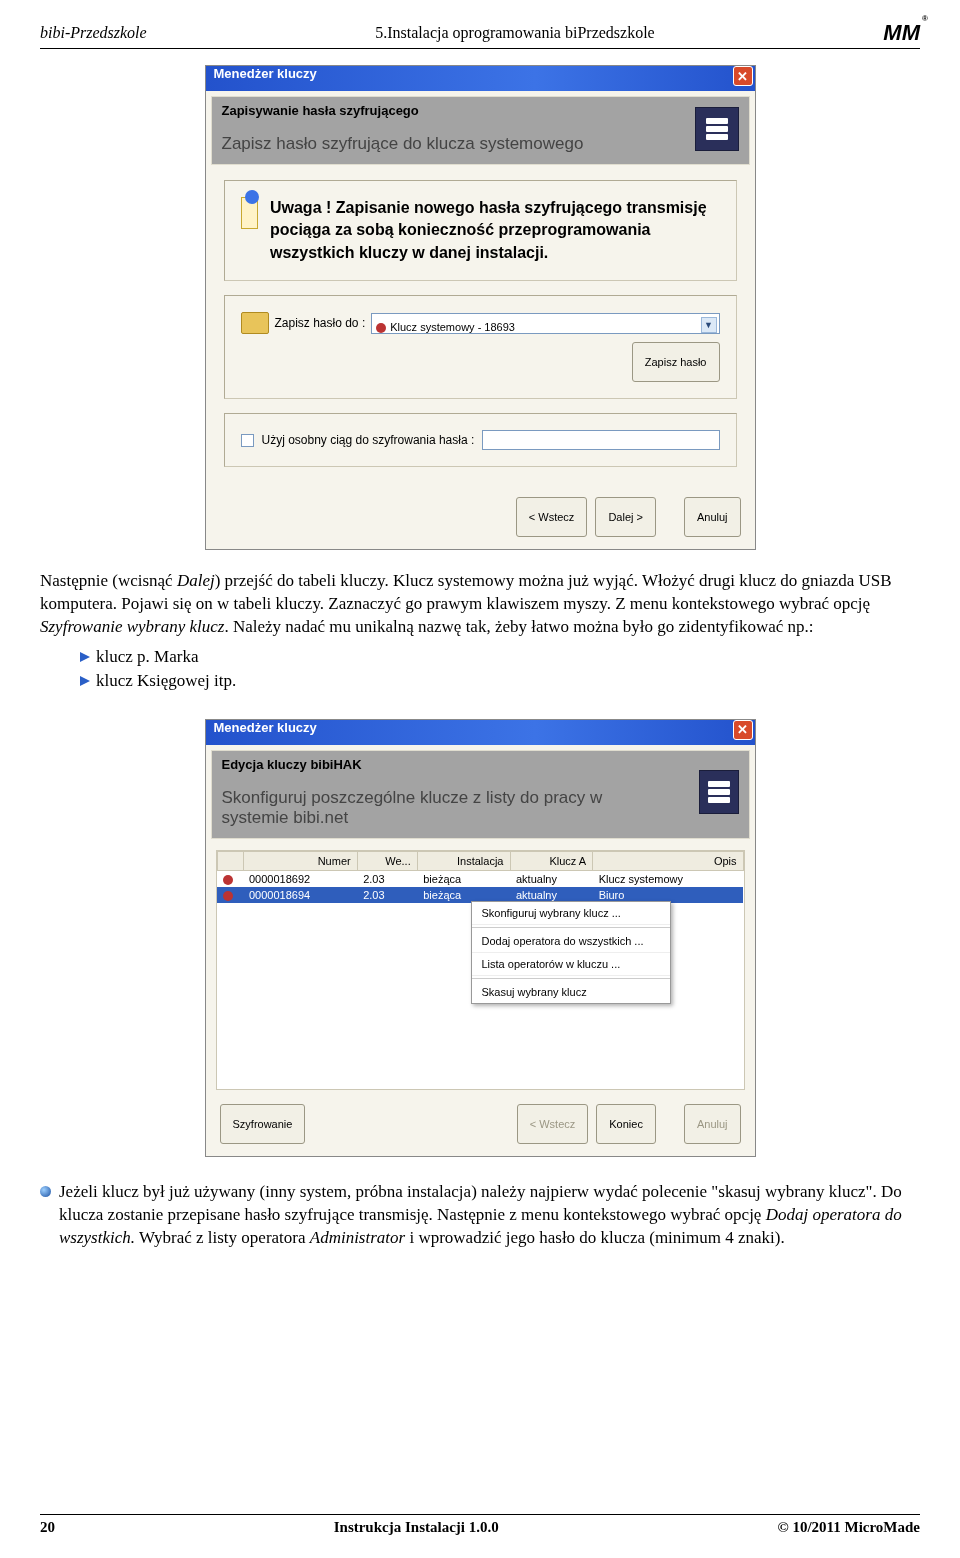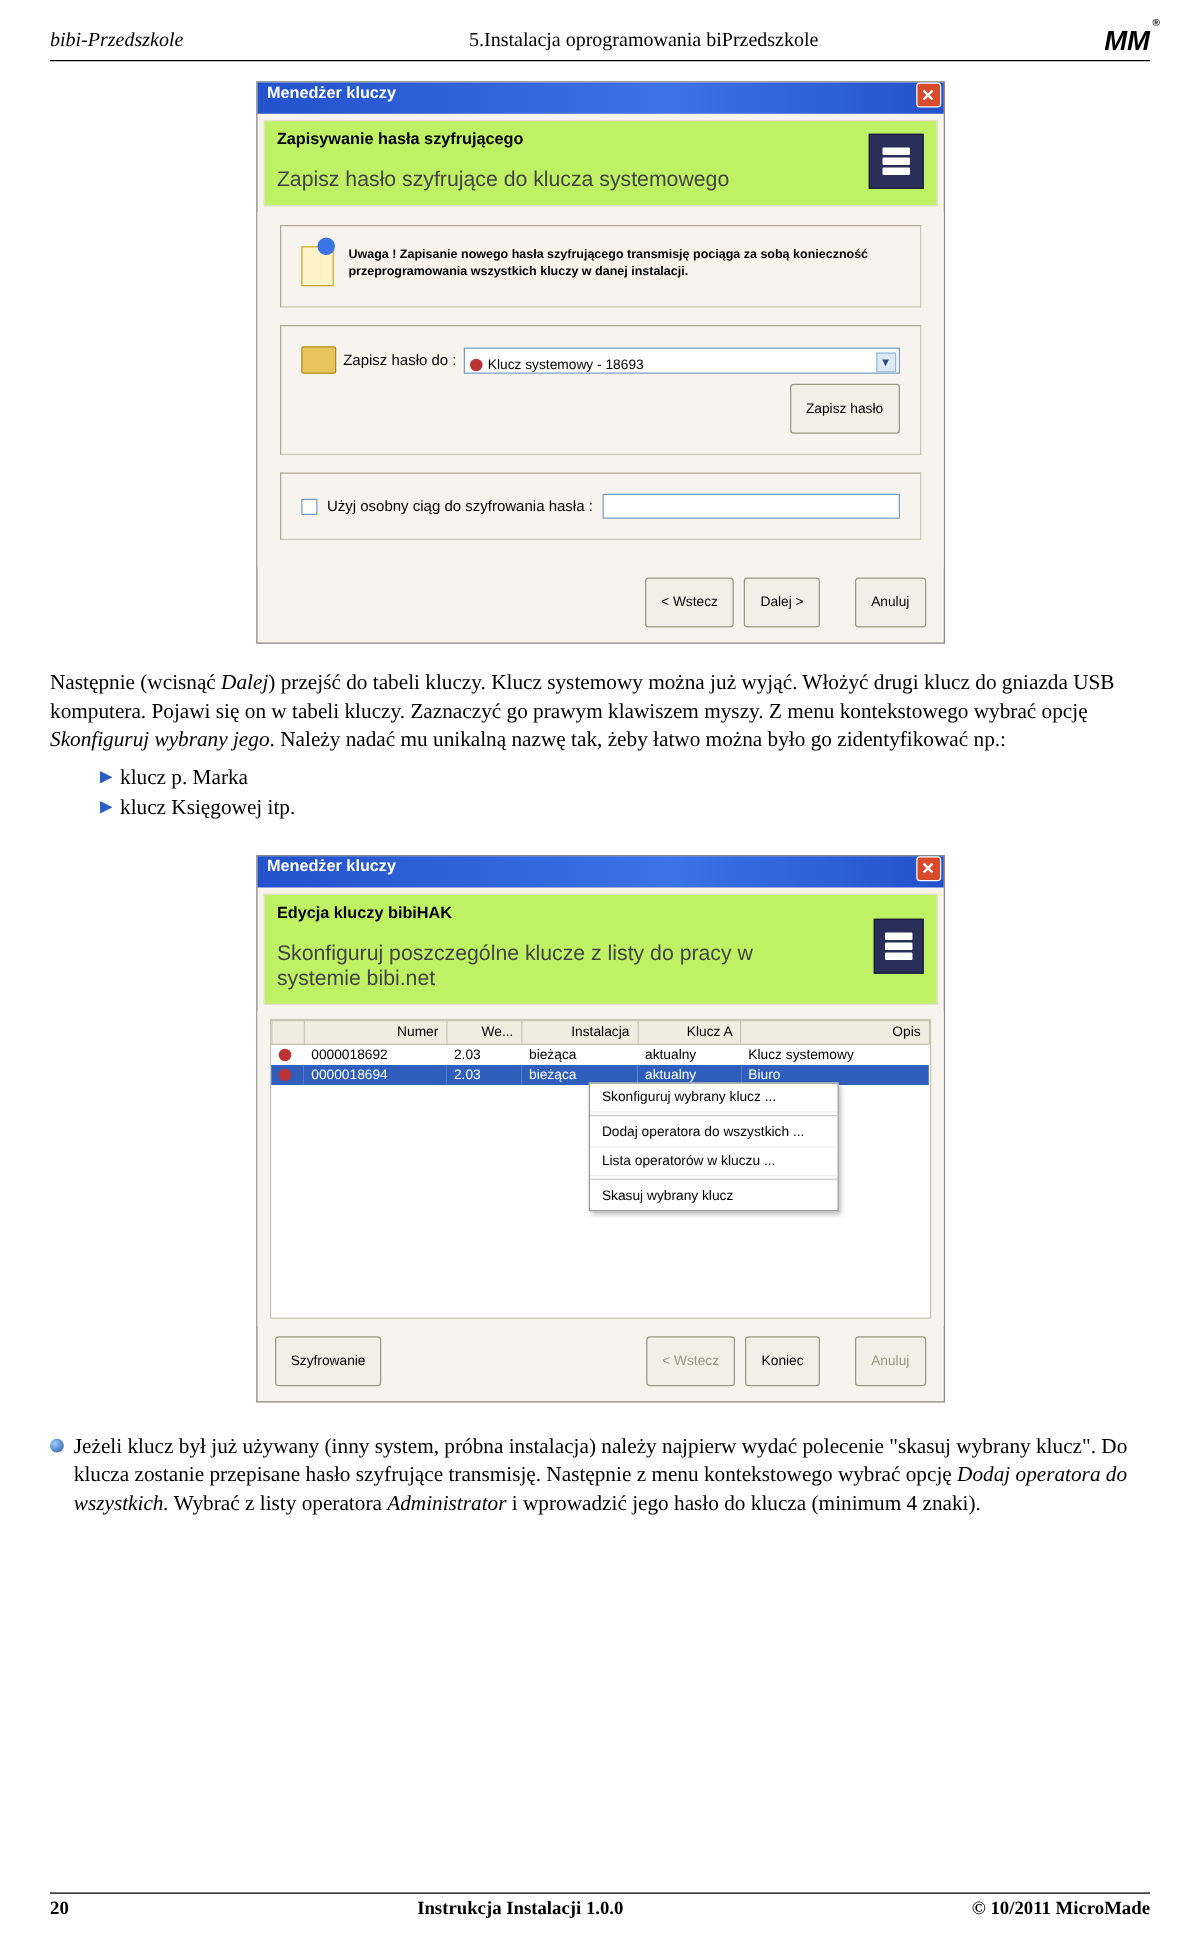--- a/index.html
+++ b/index.html
@@ -49,21 +49,21 @@
   .titlebar .close-x {
     width: 20px; height: 20px;
     background: #d84a2a;
     border: 1px solid #fff;
     border-radius: 3px;
     color: #fff;
     display: flex; align-items: center; justify-content: center;
     font-weight: bold; font-size: 13px;
   }
   .band {
-    background: #bef264;
+    background: #a3a3a3;
     margin: 5px;
     border: 1px solid #e0ddcf;
     padding: 6px 10px 10px;
     display: flex;
     justify-content: space-between;
     align-items: center;
     gap: 26px;
   }
   .band-text .b-title { font-weight: bold; font-size: 13px; }
   .band-text .b-sub { font-size: 17px; color: #444; margin-top: 16px; }
@@ -90,21 +90,21 @@
   .note-icon {
     width: 40px; height: 32px;
     background: #fff3c8;
     border: 1px solid #c8a830;
     position: relative;
   }
   .note-icon::after {
     content: ""; position: absolute; right: -2px; top: -8px;
     width: 14px; height: 14px; background: #3c73e6; border-radius: 50%;
   }
-  .note-text { font-weight: bold; font-size: 10px; line-height: 1.4; }
+  .note-text { font-weight: bold; font-size: 16px; line-height: 1.4; }
   .line { display: flex; align-items: center; gap: 6px; }
   .folder-icon {
     width: 28px; height: 22px; background: #e8c45a; border: 1px solid #b08b20; border-radius: 2px;
   }
   .key-icon {
     width: 10px; height: 10px; background: #b33; border-radius: 50%; display:inline-block; margin-right:4px; vertical-align:middle;
   }
   .combo {
     border: 1px solid #7a9ac0; background: #fff; height: 21px;
     display: flex; align-items: flex-end; justify-content: space-between;
@@ -214,21 +214,21 @@
       </div>
     </div>
     <div class="footer-btns">
       <span class="btn">&lt; Wstecz</span>
       <span class="btn">Dalej &gt;</span>
       <span class="btn" style="margin-left:20px">Anuluj</span>
     </div>
   </div>
 
   <div class="body-text">
-    <span>Następnie (wcisnąć </span><i>Dalej</i><span>) przejść do tabeli kluczy. Klucz systemowy można już wyjąć. Włożyć drugi klucz do gniazda USB komputera. Pojawi się on w tabeli kluczy. Zaznaczyć go prawym klawiszem myszy. Z menu kontekstowego wybrać opcję </span><i>Skonfiguruj wybrany jego</i><span>. Należy nadać mu unikalną nazwę tak, żeby łatwo można było go zidentyfikować np.:</span>
+    <span>Następnie (wcisnąć </span><i>Dalej</i><span>) przejść do tabeli kluczy. Klucz systemowy można już wyjąć. Włożyć drugi klucz do gniazda USB komputera. Pojawi się on w tabeli kluczy. Zaznaczyć go prawym klawiszem myszy. Z menu kontekstowego wybrać opcję </span><i>Szyfrowanie wybrany klucz</i><span>. Należy nadać mu unikalną nazwę tak, żeby łatwo można było go zidentyfikować np.:</span>
   </div>
   <div class="bullets">
     <div class="bi">
         <span class="arrow-b"></span>
         <span>klucz p. Marka</span>
       </div>
     <div class="bi">
         <span class="arrow-b"></span>
         <span>klucz Księgowej  itp.</span>
       </div>

